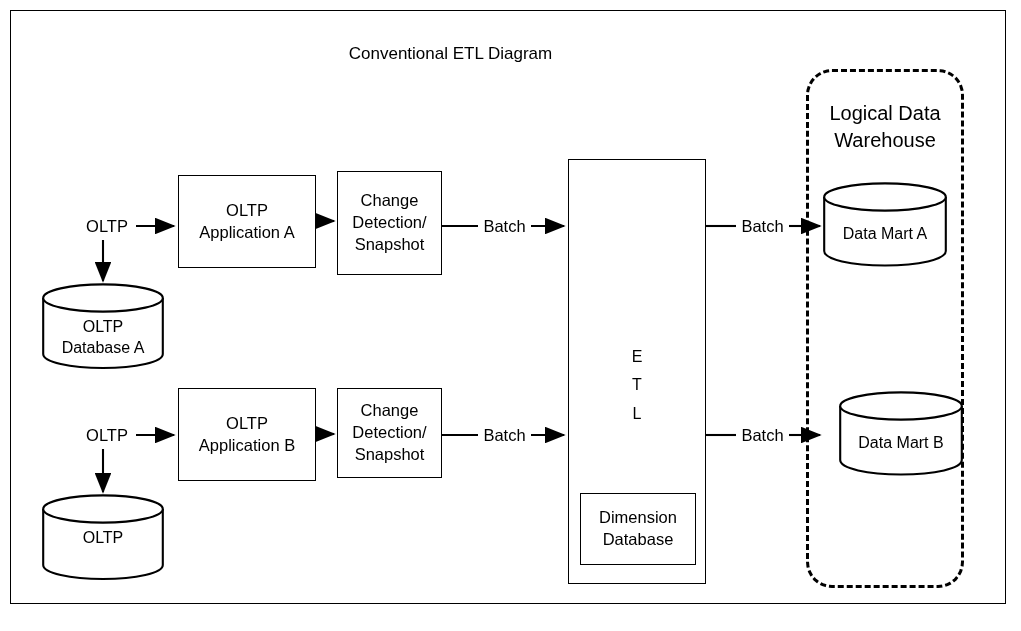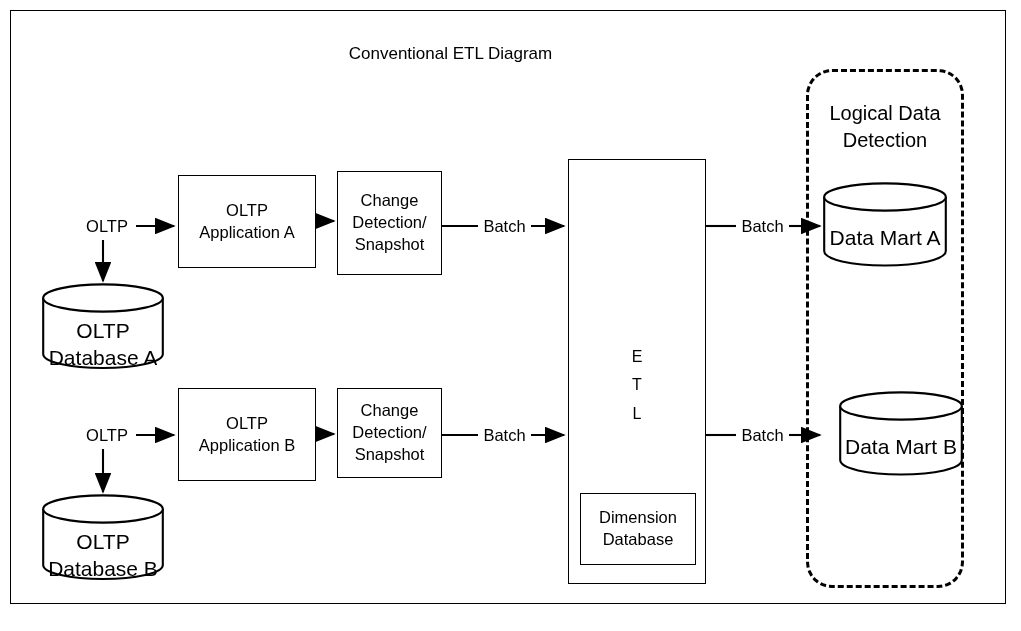--- a/index.html
+++ b/index.html
@@ -63,21 +63,21 @@
     position: absolute;
     left: 0;
     top: 0;
     overflow: visible;
   }
   .cyl-label {
     position: absolute;
     left: 0;
     width: 100%;
     text-align: center;
-    font-size: 21px;
+    font-size: 16px;
     line-height: 1.3;
     color: #000000;
     pointer-events: none;
   }
   
   .ldw {
     position: absolute;
     border: 3.5px dashed #000000;
     border-radius: 26px;
     box-sizing: border-box;
@@ -184,21 +184,20 @@
     </div>
   </div>
 
   <div class="cyl" style="left:42px; top:494px; width:122px; height:86px;">
     <svg width="122" height="86" viewBox="0 0 122 86">
       <path d="M1.2,15 L1.2,71 C1.2,79 28,85 61,85 C94,85 120.8,79 120.8,71 L120.8,15" fill="#ffffff" stroke="#000000" stroke-width="2.1"></path>
       <ellipse cx="61" cy="15" rx="59.8" ry="13.6" fill="#ffffff" stroke="#000000" stroke-width="2.1"></ellipse>
     </svg>
     <div class="cyl-label" style="top:34px;">
       <div>OLTP</div>
-      <div>Database B</div>
     </div>
   </div>
 
   <div class="box" style="left:178px; top:175px; width:138px; height:93px;">
     <span class="box-lines">
       <span style="display:block;">OLTP</span>
       <span style="display:block;">Application A</span>
     </span>
   </div>
 
@@ -240,21 +239,21 @@
       <span class="box-lines">
         <span style="display:block;">Dimension</span>
         <span style="display:block;">Database</span>
       </span>
     </div>
   </div>
 
   <div class="ldw" style="left:806px; top:69px; width:158px; height:519px;">
     <div class="ldw-title" style="top:28px;">
       <div>Logical Data</div>
-      <div>Detection</div>
+      <div>Warehouse</div>
     </div>
   </div>
 
   <div class="cyl" style="left:823px; top:182px; width:124px; height:84px;">
     <svg width="124" height="84" viewBox="0 0 124 84">
       <path d="M1.2,15 L1.2,69 C1.2,77.4 28.5,83.5 62,83.5 C95.5,83.5 122.8,77.4 122.8,69 L122.8,15" fill="#ffffff" stroke="#000000" stroke-width="2.1"></path>
       <ellipse cx="62" cy="15" rx="60.8" ry="13.6" fill="#ffffff" stroke="#000000" stroke-width="2.1"></ellipse>
     </svg>
     <div class="cyl-label" style="top:42px;">
       <div>Data Mart A</div>

